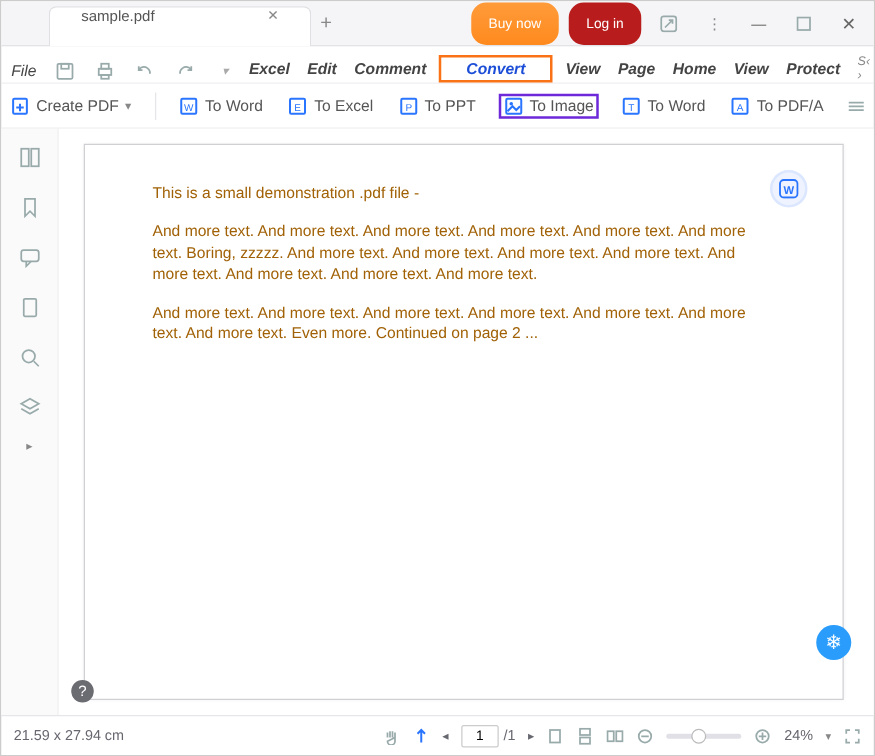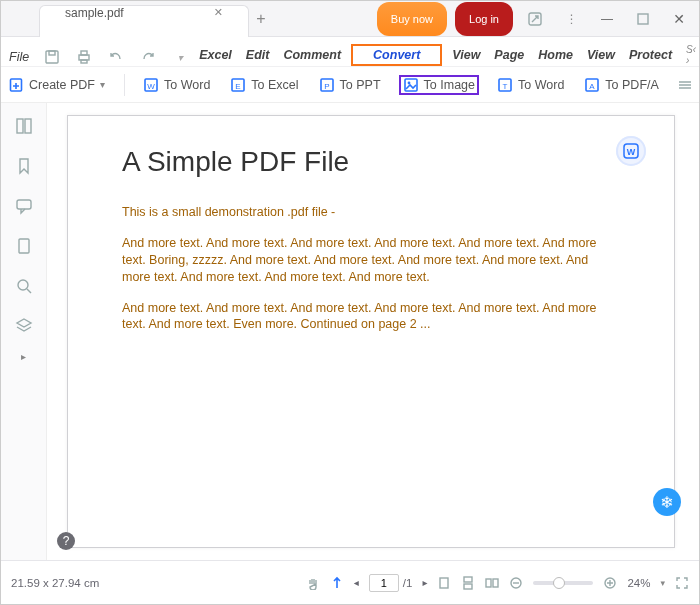--- a/index.html
+++ b/index.html
@@ -29,21 +29,21 @@
   .content { flex:1; display:flex; min-height:0;}
   .leftbar { width:46px; background:#fafafb; border-right:1px solid #eee; display:flex; flex-direction:column; align-items:center; padding-top:14px; gap:22px; color:#8b8b93;}
   .leftbar .side-ic { width:18px; height:18px; stroke:#8b8b93; }
   .doc-area { flex:1; position:relative; padding:12px 12px 12px 20px; background:#fff;}
   .page { width: 98%; height: 100%; border:1px solid #d0d0d4; box-shadow:0 0 4px rgba(0,0,0,.06); background:#fff; padding:30px 54px; overflow:hidden; position:relative;}
   .page h1 { font-size:28px; font-weight:400; margin-bottom:26px; }
   .page p { font-size:12.5px; color:#a16207; line-height:1.35; margin-bottom:14px; }
   .float-word { position:absolute; right:28px; top:20px; width:30px;height:30px; border-radius:50%; background:#eef3ff; display:flex;align-items:center;justify-content:center; color:#2a75ff; font-size:11px; font-weight:700; box-shadow:0 0 0 2px #dbe6ff inset;}
   .help { position:absolute; bottom:10px; left:10px; width:18px;height:18px;border-radius:50%;background:#6b6b72;color:#fff;font-size:12px;display:flex;align-items:center;justify-content:center;}
   .snow { position:absolute; right:18px; bottom:44px; width:28px;height:28px;border-radius:50%;background:#2a9dfc;color:#fff;display:flex;align-items:center;justify-content:center;font-size:16px;}
-  .statusbar { height:44px; display:flex; align-items:center; padding:0 10px; font-size:11.5px; color:#676770; border-top:1px solid #e6e6ea; position:relative; gap:10px;justify-content:flex-end;}
+  .statusbar { height:32px; display:flex; align-items:center; padding:0 10px; font-size:11.5px; color:#676770; border-top:1px solid #e6e6ea; position:relative; gap:10px;justify-content:flex-end;}
   .status-spacer { flex:1; }
   .pagenum { display:flex;align-items:center;gap:4px;}
   .pagenum input { width:30px;height:18px;border:1px solid #ccc;border-radius:2px;text-align:center;font-size:11px;}
   .slider { width:60px;height:4px;background:#e0e0e6;border-radius:2px;position:relative;}
   .slider .thumb { position:absolute;left:32%;top:-4px;width:12px;height:12px;border-radius:50%;background:#fff;border:1px solid #bbb;}
   svg { display:block; }
   .g { stroke:#9aa; fill:none; stroke-width:1.4; }
   .bl { stroke:#2a75ff; fill:none; stroke-width:1.6; }
   .dotsv { color:#888; letter-spacing:-1px;}
 </style>
@@ -225,21 +225,20 @@
     <span style="font-size:10px;color:#888;margin-top:-6px;">▸</span>
   </div>
   <div class="doc-area">
     <div class="page">
       <div class="float-word">
           <svg width="16" height="16">
             <rect x="1" y="1" width="14" height="14" rx="3" fill="none" stroke="#2a75ff" stroke-width="1.5"></rect>
             <text x="8" y="12" text-anchor="middle" fill="#2a75ff" font-size="9" font-weight="700">W</text>
           </svg>
         </div>
-      <h1>A Simple PDF File</h1>
       <p>This is a small demonstration .pdf file -</p>
       <p>And more text. And more text. And more text. And more text. And more text. And more text. Boring, zzzzz. And more text. And more text. And more text. And more text. And more text. And more text. And more text. And more text.</p>
       <p>And more text. And more text. And more text. And more text. And more text. And more text. And more text. Even more. Continued on page 2 ...</p>
     </div>
     <div class="snow">❄</div>
     <div class="help">?</div>
   </div>
 </div>
 
 <div class="statusbar">

